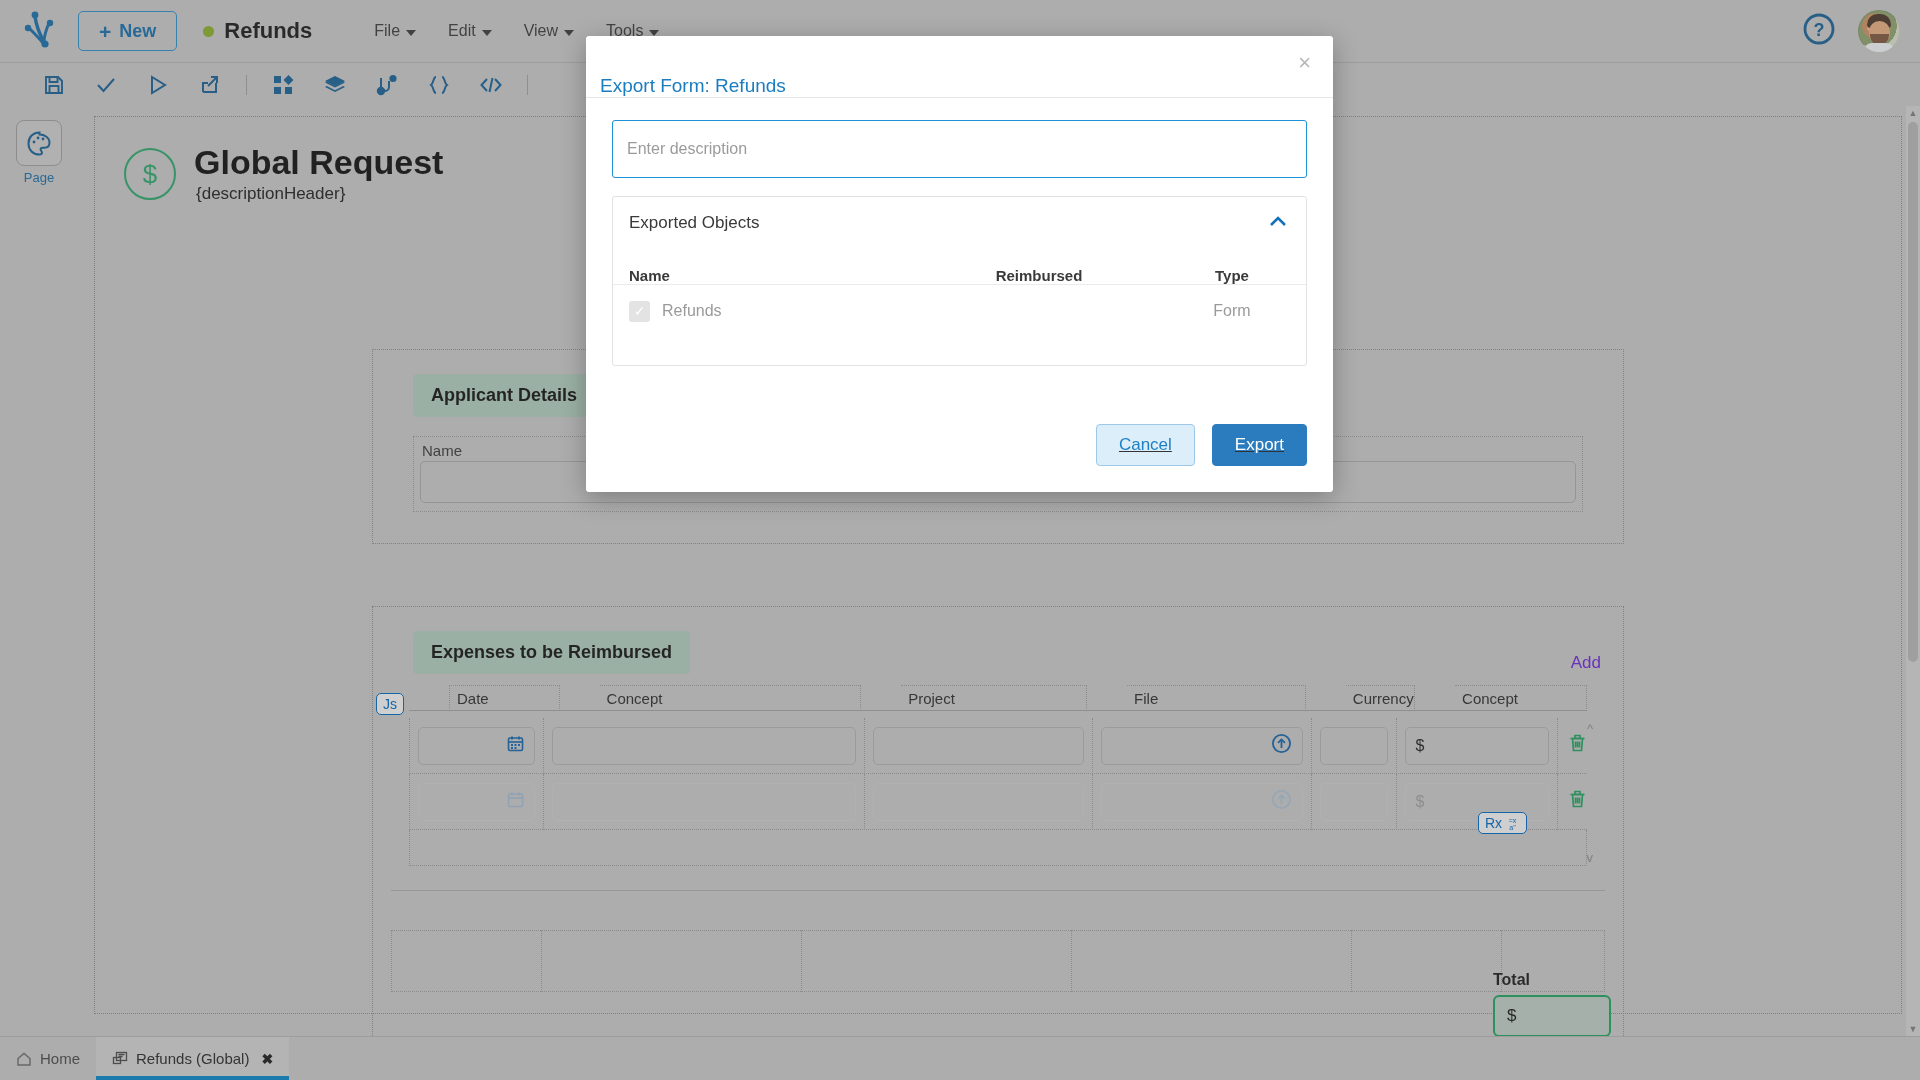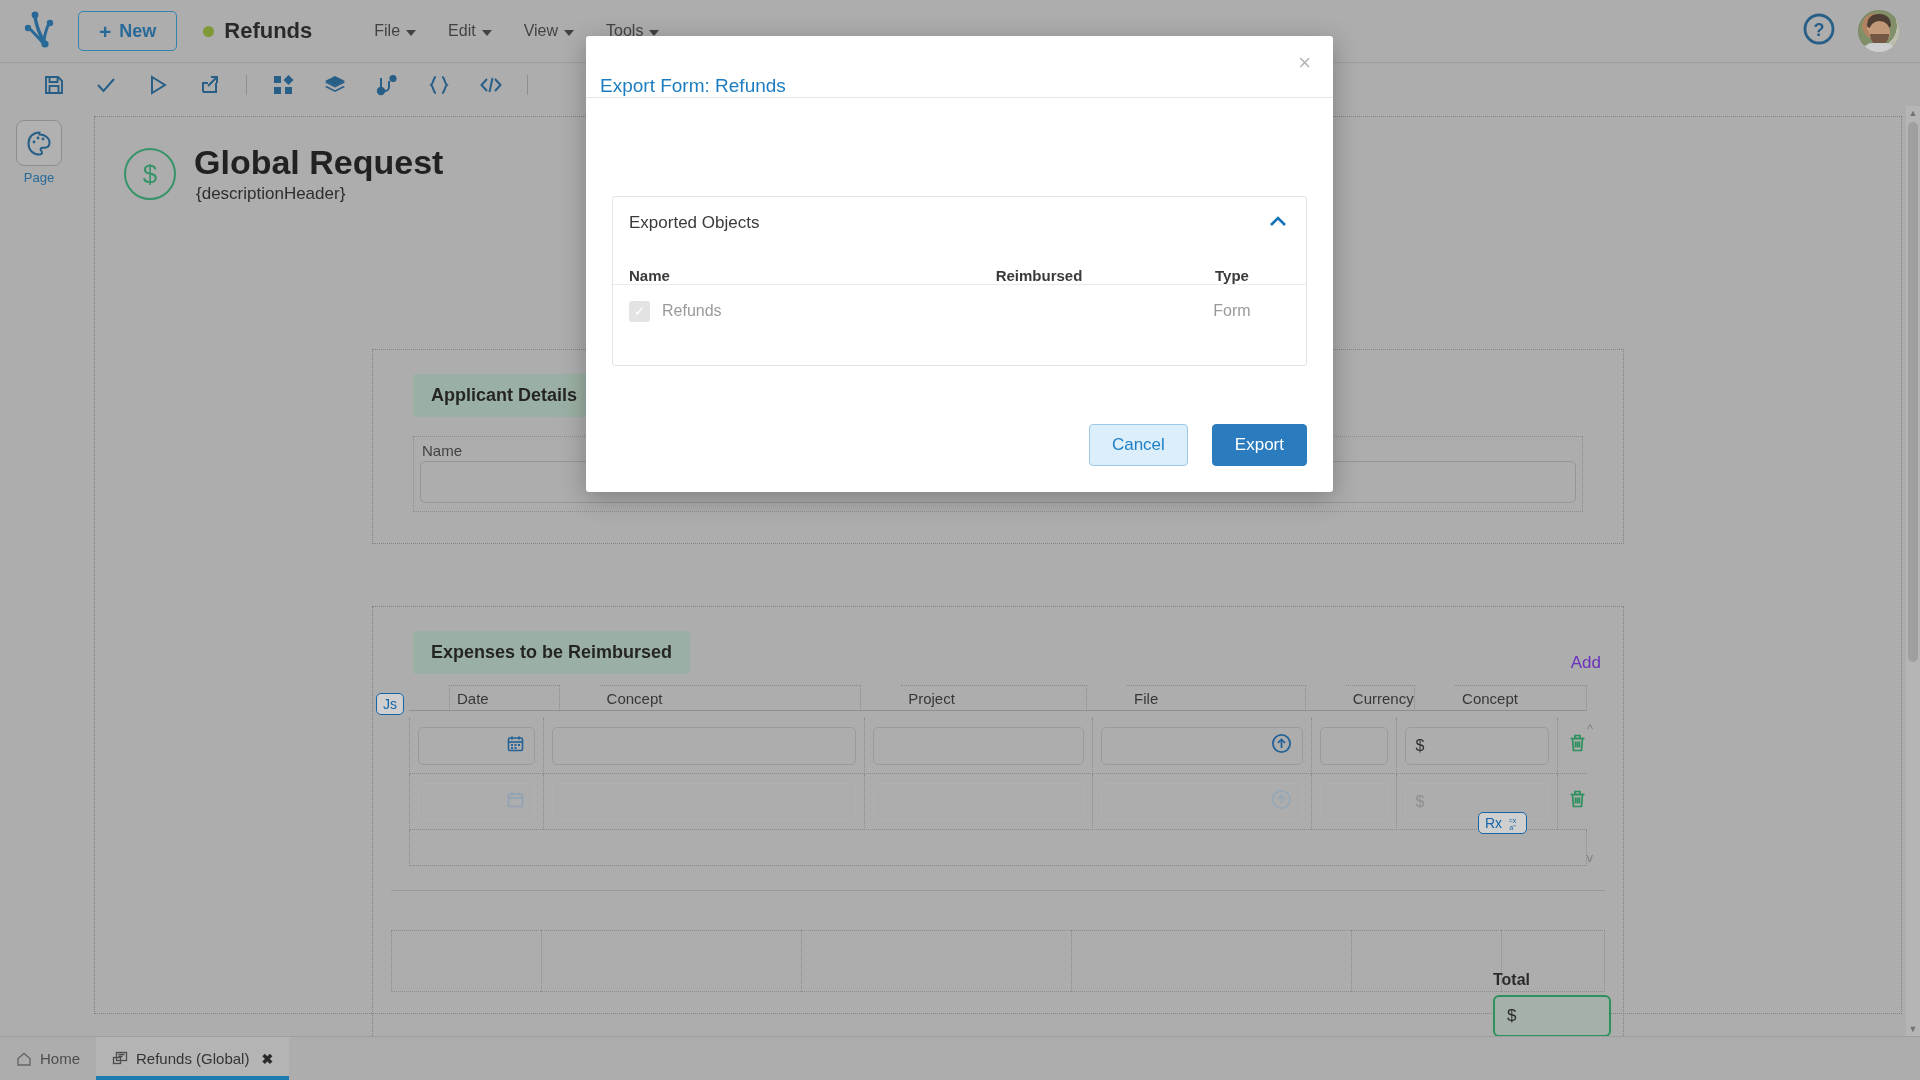--- a/index.html
+++ b/index.html
@@ -210,21 +210,21 @@
     display:flex; align-items:center; height:52px; padding:0 16px; font-size:16px; color:#9a9a9a;
   }
   .col-name{ width:275px; display:flex; align-items:center; gap:12px;}
   .col-app{ width:270px; }
   .col-type{ flex:1; }
   .chk{
     width:21px;height:21px;border-radius:3px;background:#e3e3e3;
     display:flex;align-items:center;justify-content:center;color:#fff;font-size:14px;
   }
   .modal-actions{
-    position:absolute; right:26px; bottom:26px; display:flex; gap:24px;
+    position:absolute; right:26px; bottom:26px; display:flex; gap:17px;text-decoration:underline;
   }
   .btn{
     border-radius:4px; font-size:17px; padding:0 22px; height:42px; cursor:pointer;
     display:flex;align-items:center;justify-content:center;
   }
   .btn-cancel{ background:#ddeefb; border:1px solid #9dc8e8; color:#1d7fc4;}
   .btn-export{ background:#2b7cbe; border:1px solid #2b7cbe; color:#fff;}
 </style>
 </head>
 <body>
@@ -565,20 +565,23 @@
 </div>
 
 <div class="overlay"></div>
 
 <div class="modal">
   <div class="modal-head">
     <span class="modal-title">Export Form: Refunds</span>
     <span class="modal-x">×</span>
   </div>
 
+  <div class="desc-input">
+    <span class="ph">Enter description</span>
+  </div>
 
   <div class="objects-box">
     <div class="objects-head">
       <span>Exported Objects</span>
       <span class="chevron-up">
         <svg width="20" height="13" viewBox="0 0 20 13" fill="none" stroke="#1272b8" stroke-width="2.6">
             <path d="M3 10l7-7 7 7"></path>
           </svg>
       </span>
     </div>

